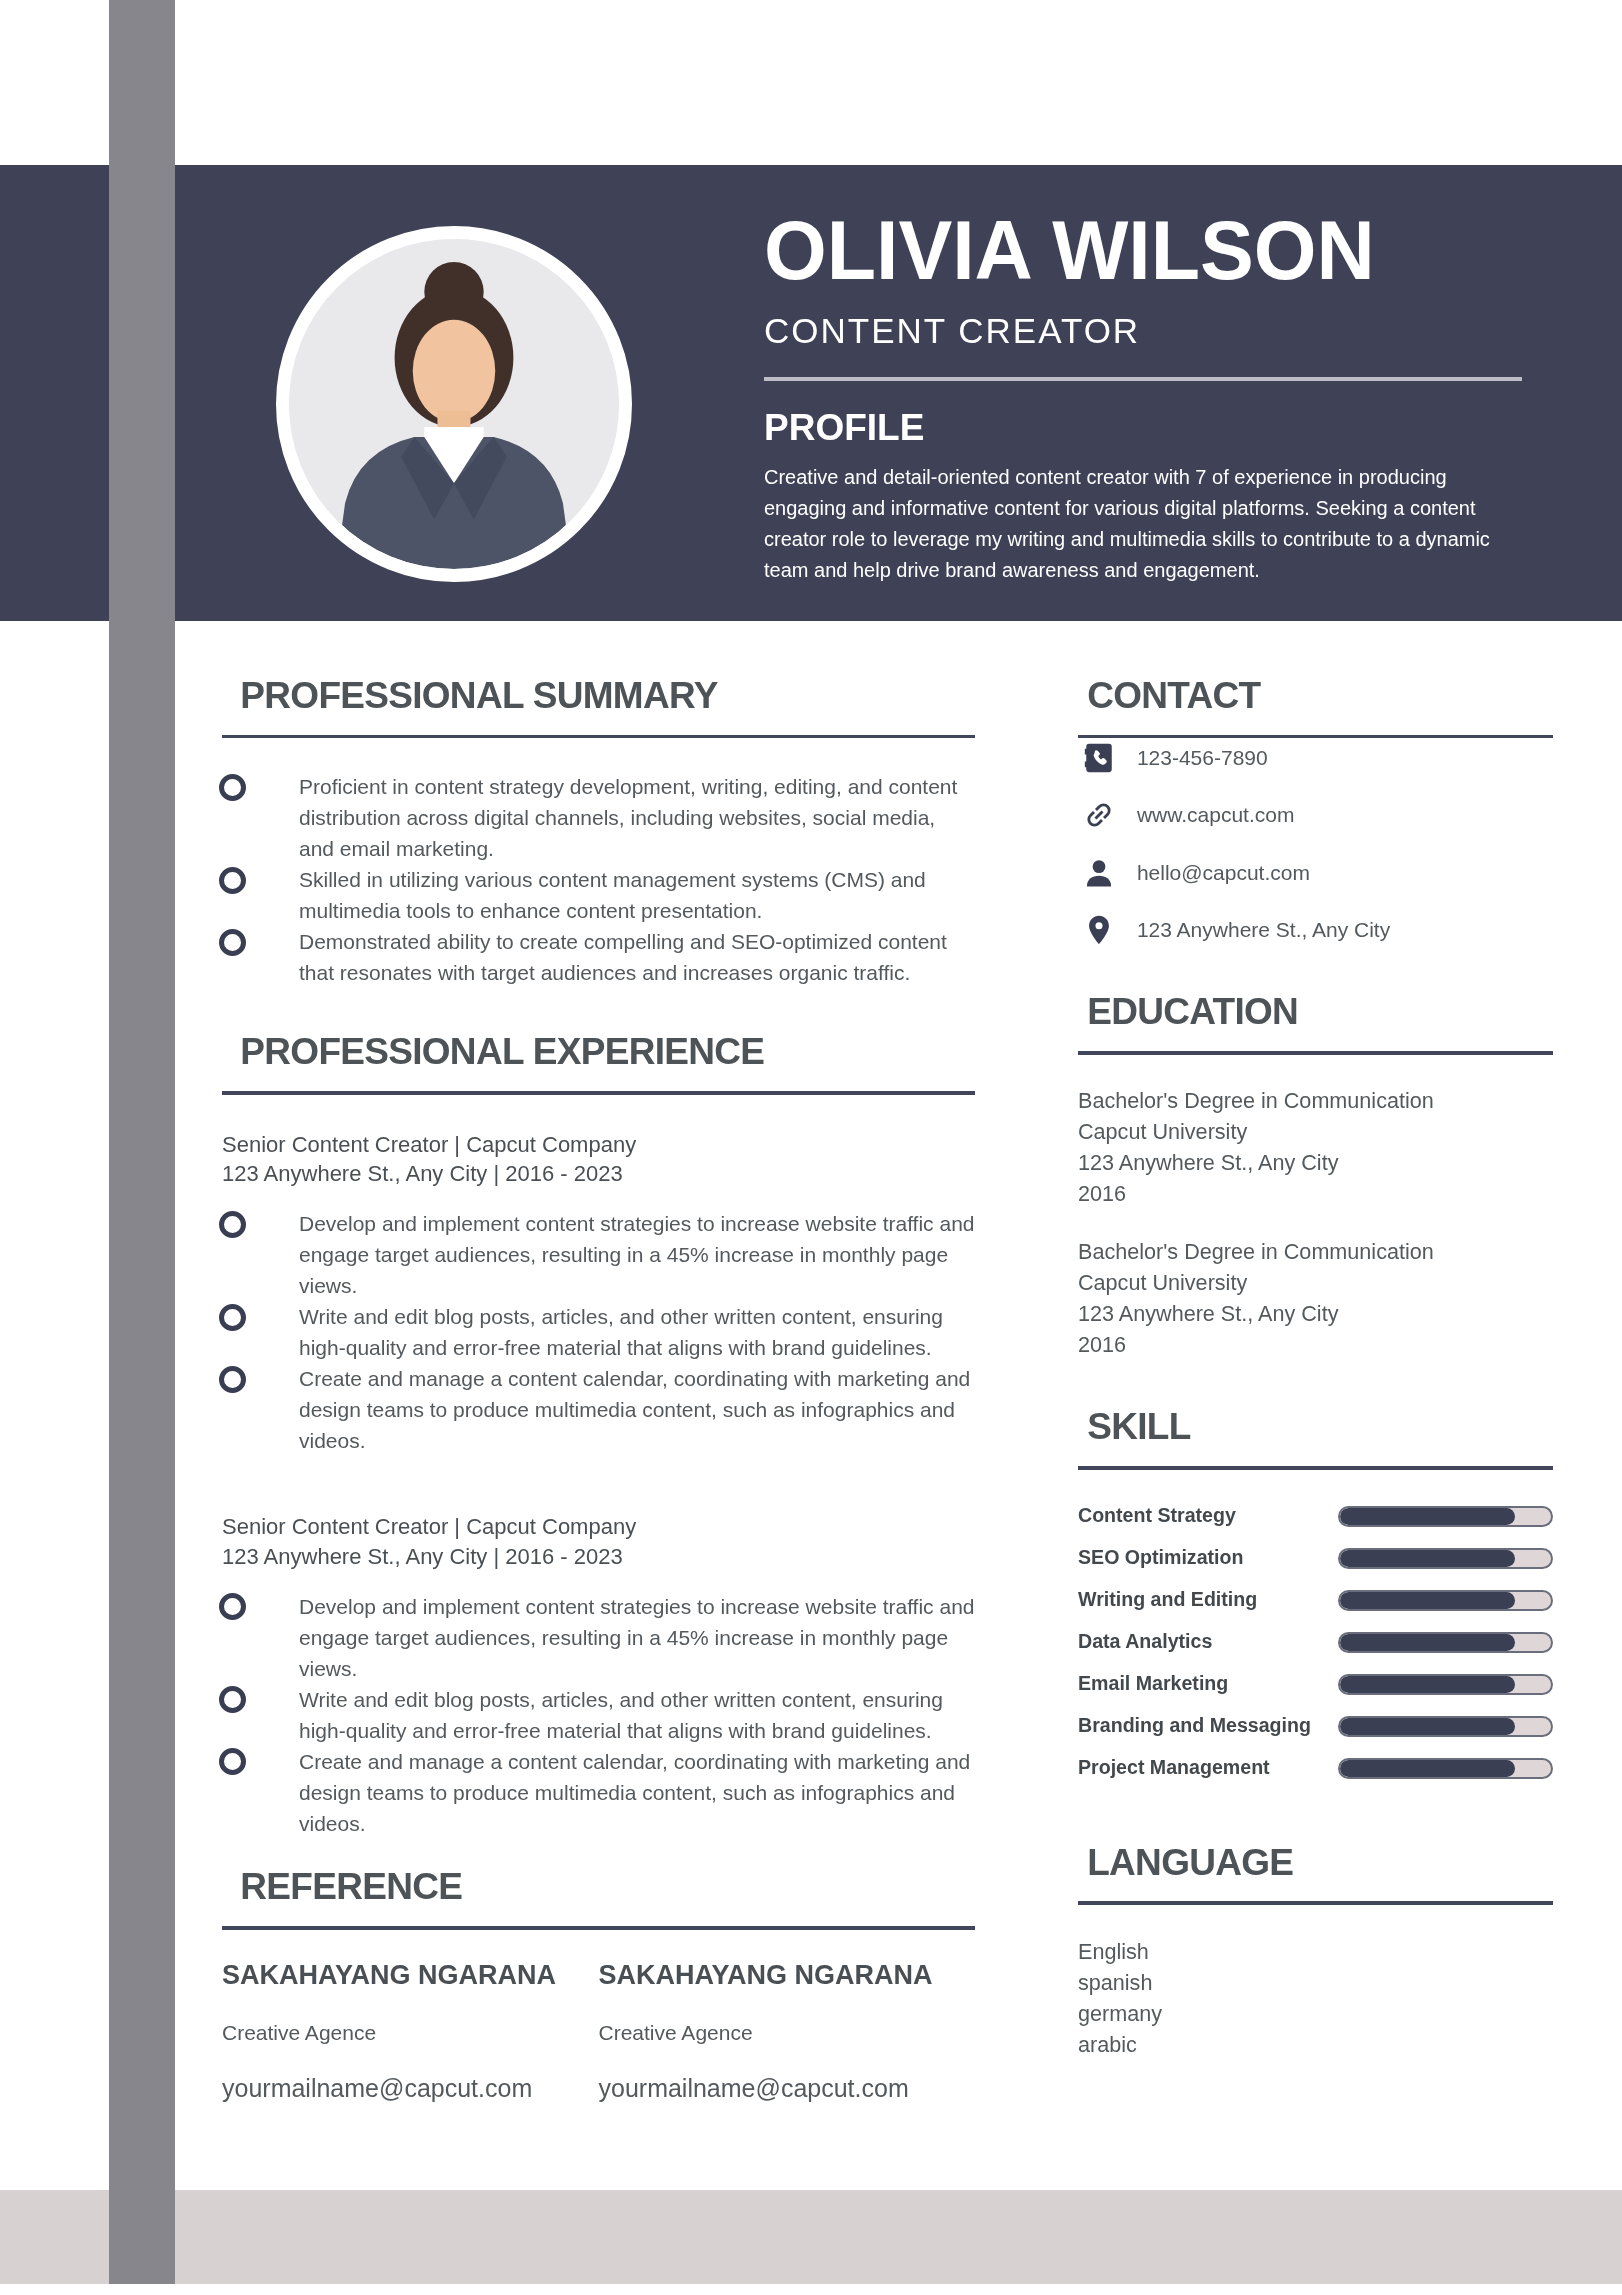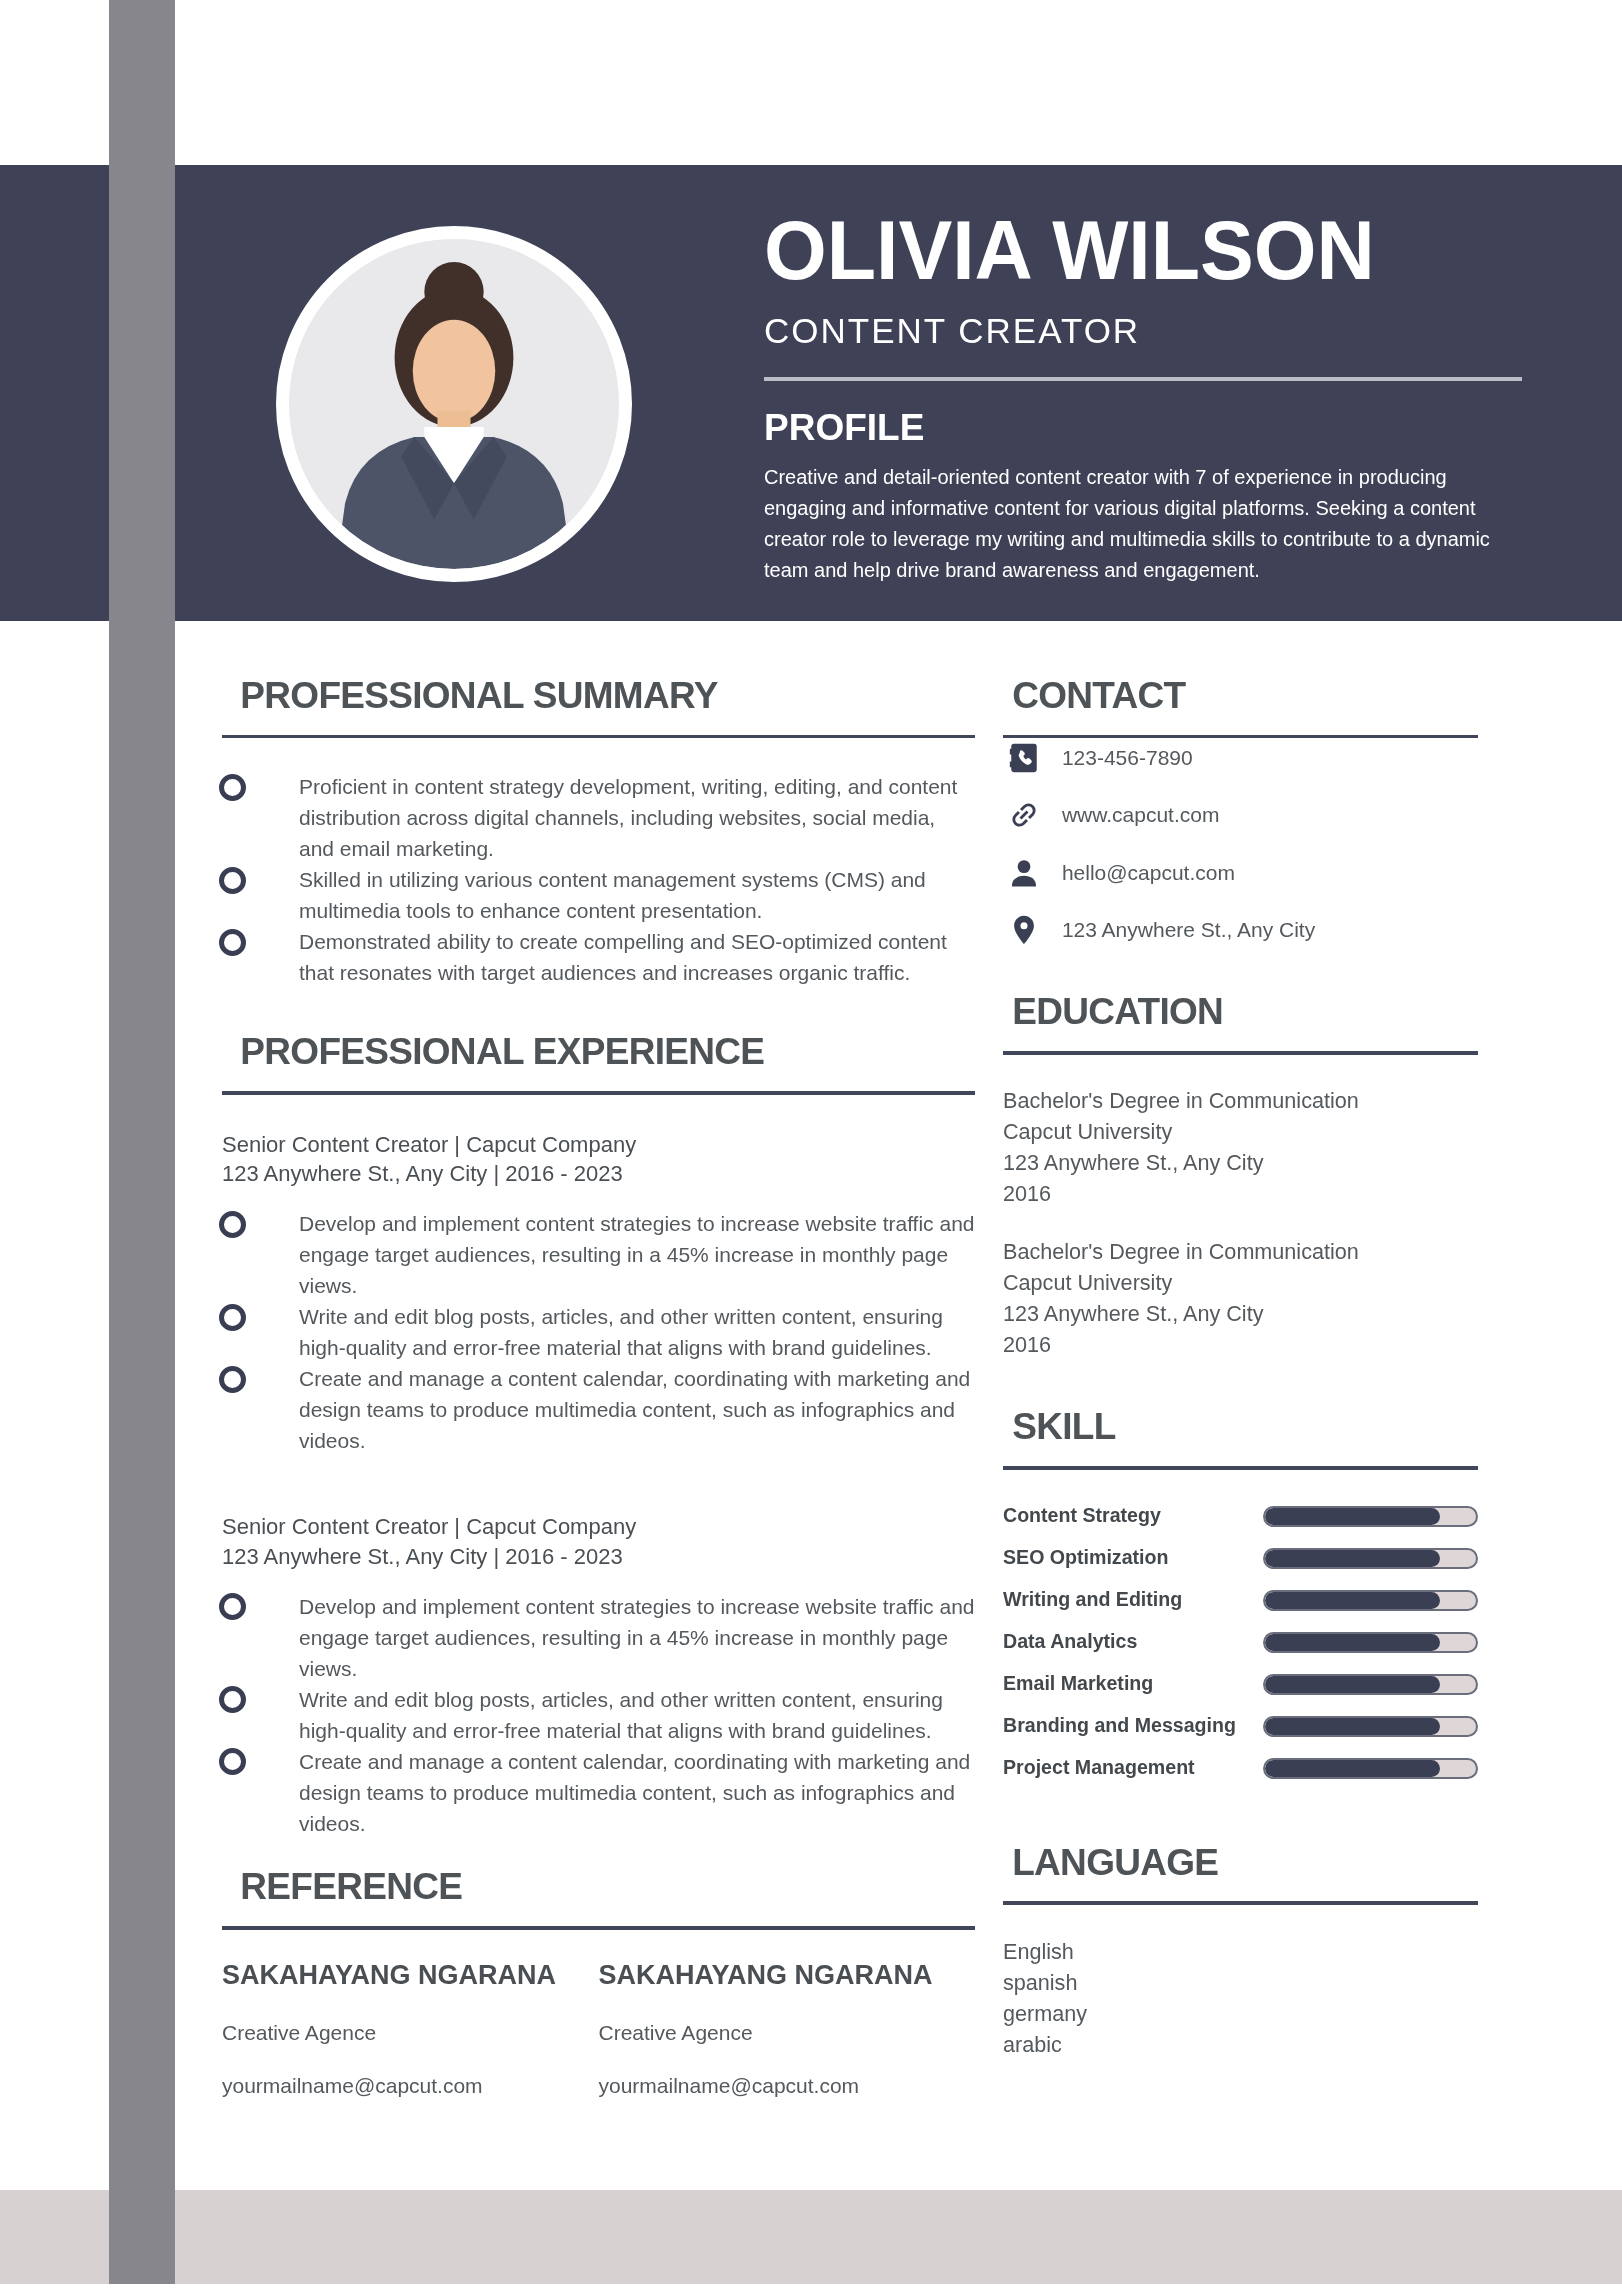--- a/index.html
+++ b/index.html
@@ -35,42 +35,42 @@
   .photo svg{display:block;width:100%;height:100%;}
 
   .header-text{position:absolute;left:764px;top:207px;width:759px;z-index:4;color:#ffffff;}
   .name{font-size:84px;font-weight:bold;line-height:1.04;white-space:nowrap;transform:scaleX(.96);transform-origin:left center;}
   .subtitle{font-size:35px;letter-spacing:2px;margin-top:17px;}
   .header-divider{height:3.3px;background:var(--divider-light);margin-top:26px;width:758px;}
   .profile-heading{font-size:37px;font-weight:bold;margin-top:26px;}
   .profile-text{font-size:20px;line-height:31px;margin-top:13px;width:766px;}
 
   .left-col{position:absolute;left:222px;top:675px;width:753px;z-index:4;}
-  .right-col{position:absolute;left:1003px;top:675px;width:475px;z-index:4;}
+  .right-col{position:absolute;left:1078px;top:675px;width:475px;z-index:4;}
 
   h2.section{margin:0;padding:0 0 0 18.3px;font-size:37px;font-weight:bold;color:var(--heading);letter-spacing:-0.7px;line-height:1.15;}
   .right-col h2.section{padding-left:9.2px;}
   .rule{height:3.9px;background:var(--rule);margin-top:17px;}
 
   ul.dotlist{list-style:none;margin:33px 0 0 0;padding:0;}
   ul.dotlist li{position:relative;padding-left:77px;font-size:21px;line-height:31px;color:var(--body);}
   ul.dotlist .ring{position:absolute;left:-2.6px;top:2.6px;width:17px;height:17px;border:5.9px solid var(--ring);border-radius:50%;background:transparent;}
 
   .exp-section{margin-top:43px;}
   .job{margin-top:35px;}
   .job + .job{margin-top:56px;}
   .job-title{font-size:22px;font-weight:normal;color:#4A4F54;line-height:29.4px;}
   .job ul.dotlist{margin-top:19.6px;}
 
   .ref-section{margin-top:27.5px;}
   .ref-row{display:flex;margin-top:30px;}
   .ref-entry{width:420px;}
   .ref-name{font-size:27px;font-weight:bold;color:#4A4F54;}
   .ref-company{font-size:21px;color:var(--body);margin-top:30px;}
-  .ref-email{font-size:21px;color:var(--body);margin-top:29px;}
+  .ref-email{font-size:25px;color:var(--body);margin-top:29px;}
 
   .contact-list{}
   .contact-row{display:flex;align-items:center;height:39px;margin-bottom:18.3px;}
   .contact-icon{width:34px;height:34px;flex:0 0 34px;margin-left:3.9px;}
   .contact-icon svg{width:34px;height:34px;display:block;}
   .contact-text{font-size:21px;color:var(--body);margin-left:21px;}
 
   .edu-section{margin-top:42px;}
   .edu-entry{margin-top:30px;font-size:21.6px;line-height:31px;color:var(--body);}
   .edu-entry + .edu-entry{margin-top:27.5px;}

